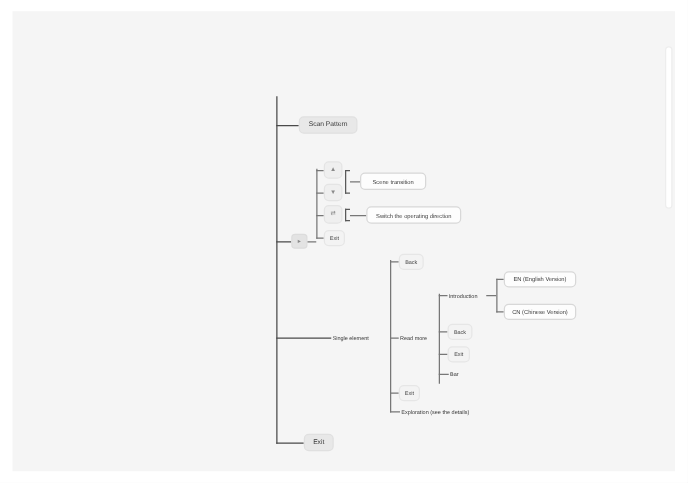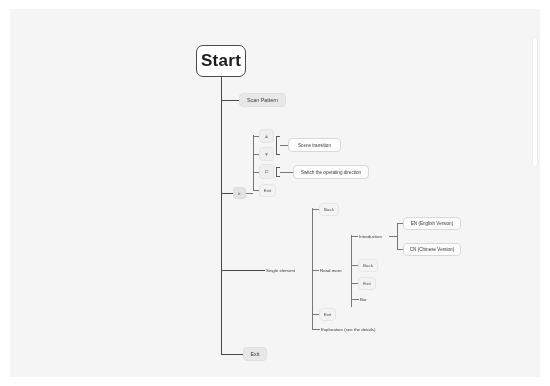--- a/index.html
+++ b/index.html
@@ -138,21 +138,20 @@
     border-right: none;
     width: 4px;
   }
 </style>
 </head>
 <body>
 
 <div id="screen">
   <div id="canvas">
 
-    <div class="node root" style="left:186px; top:36px; width:50px; height:32px;">Start</div>
 
     <div class="vline" style="left:211px; top:68px; height:278px;"></div>
 
     <div class="hline" style="left:211px; top:91px; width:18px;"></div>
     <div class="node grey" style="left:229px; top:84px; width:47px; height:14px; font-size:5.4px;">Scan Pattern</div>
 
     <div class="hline" style="left:211px; top:184px; width:12px;"></div>
     <div class="node collapsed" style="left:223px; top:178px; width:13px; height:12px;">
       <span class="glyph">▸</span>
     </div>

